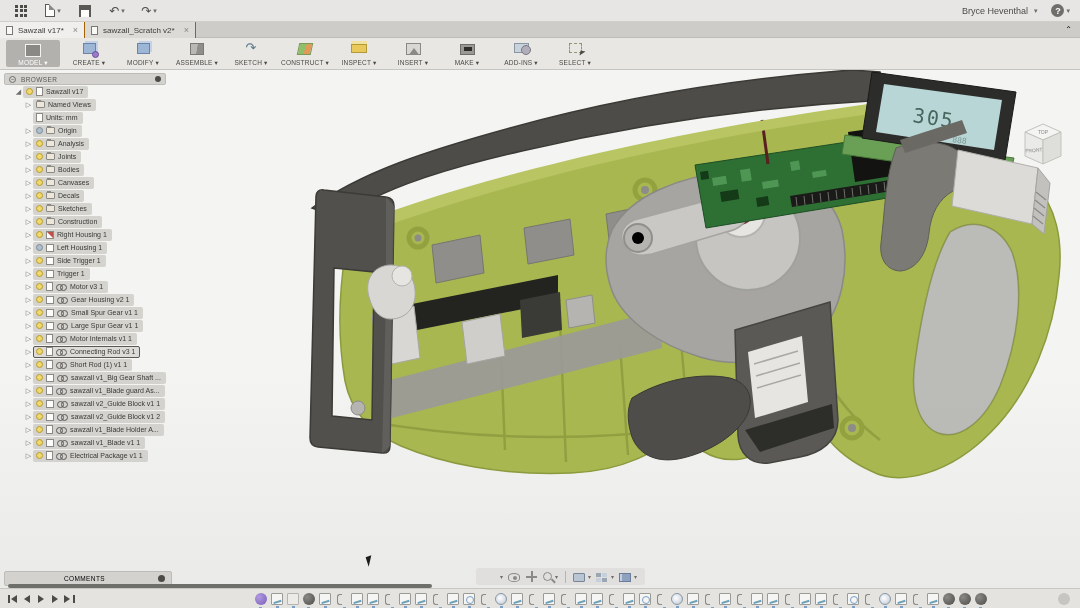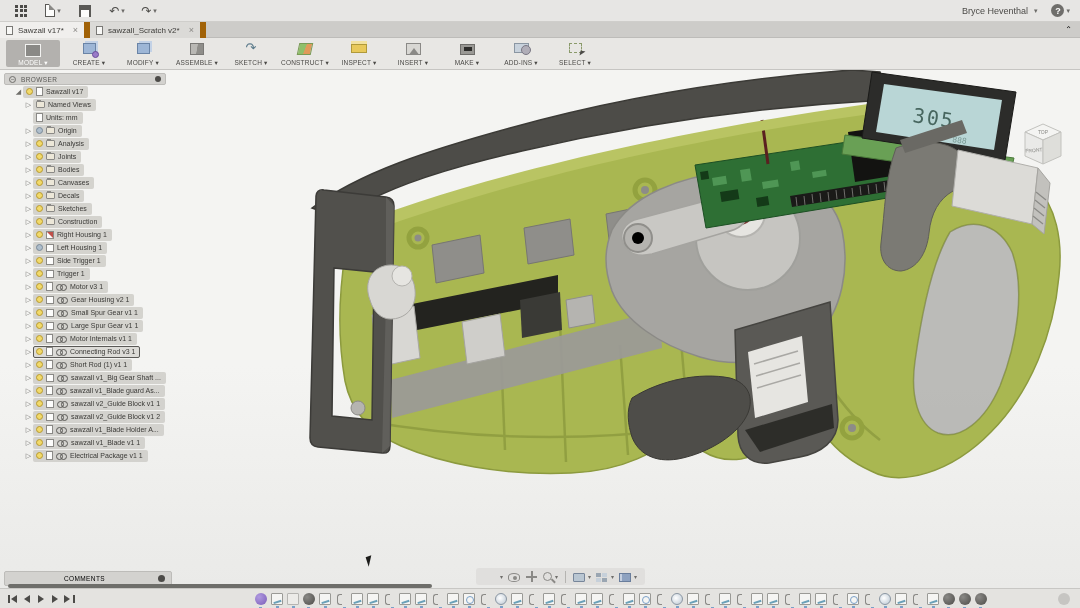--- a/index.html
+++ b/index.html
@@ -16,21 +16,21 @@
   .file-glyph:after { content:""; position:absolute; right:-1px; top:-1px; border:3px solid; border-color:#e7e6e4 #e7e6e4 #8a8986 #8a8986; }
   .save-glyph { width:12px; height:12px; background:#5a5956; position:relative; }
   .save-glyph:after { content:""; position:absolute; left:2px; top:5px; width:8px; height:7px; background:#fdfdfc; }
   .caret { font-size:7px; color:#6c6b68; margin-left:2px; }
   #titlebar-right { margin-left:auto; display:flex; align-items:center; margin-right:10px; }
   #user-menu { font-size:9px; color:#4c4b48; display:flex; align-items:center; gap:4px; cursor:default; }
   #help-menu { margin-left:14px; width:13px; height:13px; border-radius:50%; background:#6f6e6b; color:#fff; font-size:9px; font-weight:bold; display:flex; align-items:center; justify-content:center; }
 
   
   #tabbar { position:absolute; left:0; top:22px; width:1080px; height:16px; background:#cdccc9; display:flex; border-bottom:1px solid #bdbcb9; }
-  .doc-tab { height:16px; display:flex; align-items:center; padding:0 6px; font-size:8px; color:#3e3d3a; border-right:6px solid #a16207; gap:5px; }
+  .doc-tab { height:16px; display:flex; align-items:center; padding:0 6px; font-size:8px; color:#3e3d3a; border-right:1px solid #a16207; gap:5px; }
   .doc-tab .tab-doc-icon { width:7px; height:9px; background:#f8f8f6; border:1px solid #7a7976; }
   .doc-tab.active { background:#f0efed; }
   .doc-tab.inactive { background:#dbdad7; color:#77767
 3; }
   .tab-close { font-size:9px; color:#8a8986; margin-left:4px; }
   #tabbar-chevron { margin-left:auto; margin-right:8px; font-size:8px; color:#77767
 3; align-self:center; }
 
   
   #toolbar { position:absolute; left:0; top:38px; width:1080px; height:32px; background:#e8e7e4; border-bottom:1px solid #c6c5c2; display:flex; align-items:stretch; }

